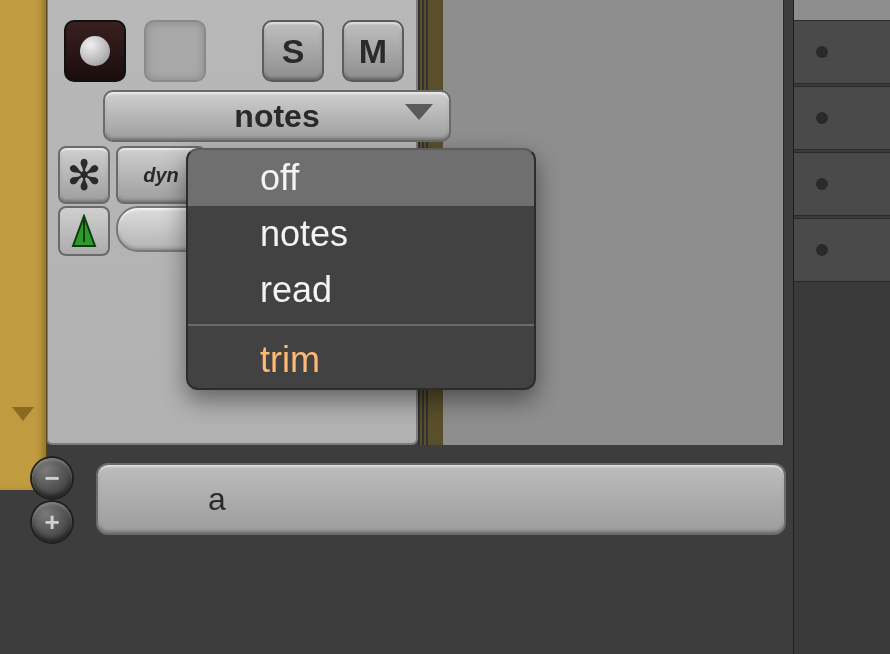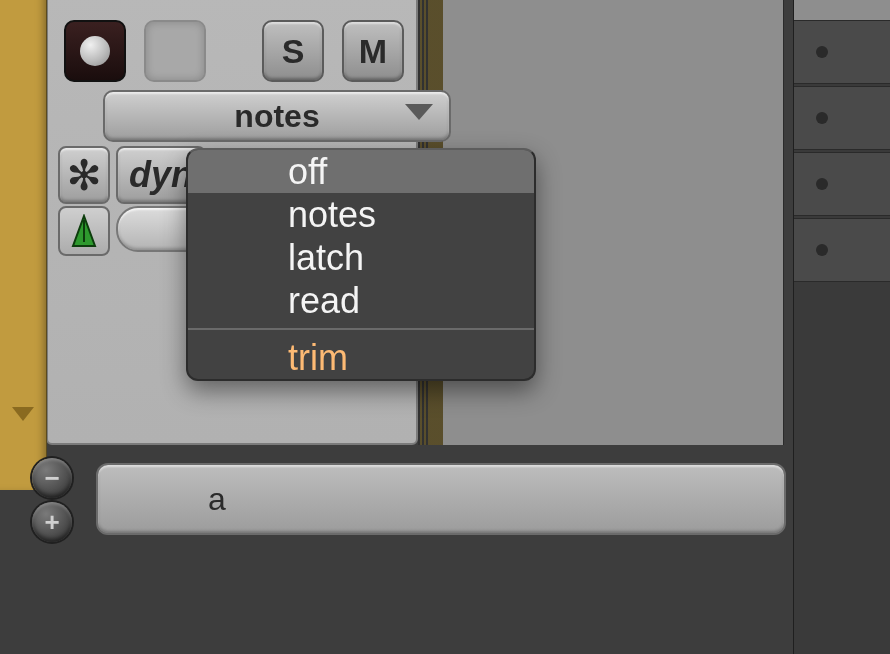--- a/index.html
+++ b/index.html
@@ -176,21 +176,21 @@
     height: 54px;
     border-radius: 8px;
     background: linear-gradient(#cfcfcf, #9e9e9e);
     border: 2px solid #6a6a6a;
     box-shadow: inset 0 2px 2px rgba(255,255,255,0.6), inset 0 -2px 3px rgba(0,0,0,0.25);
     display:flex;align-items:center;justify-content:center;
     color:#2a2a2a;
     font-size: 30px;
   }
   .star-btn { width: 48px; font-size: 42px; font-weight: 400; }
-  .dyn-btn  { width: 86px; font-style: italic; font-weight: 600; font-size: 36px; }
+  .dyn-btn  { width: 86px; font-style: italic; font-weight: 600; font-size: 20px; }
 
   
   .row3 {
     position: absolute;
     left: 58px;
     top: 206px;
     display:flex;
     gap: 6px;
   }
   .metro-box {
@@ -271,24 +271,24 @@
     top: 148px;
     width: 346px;
     border-radius: 12px;
     background: #424242;
     border: 2px solid #2c2c2c;
     border-top-color: #5c5c5c;
     box-shadow: 0 10px 24px rgba(0,0,0,0.45);
     overflow: hidden;
   }
   .menu-item {
-    height: 43px;
+    height: 56px;
     display: flex;
     align-items: center;
-    padding-left: 100px;
+    padding-left: 72px;
     color: #f4f4f4;
     font-size: 36px;
     font-weight: 400;
   }
   .menu-item.highlight {
     background: #6f6f6f;
   }
   .menu-sep {
     height: 2px;
     margin: 6px 0;
@@ -370,19 +370,18 @@
     </div>
   </div>
 
   <div class="lower-bar">
     <span>a</span>
   </div>
 
   <div class="menu">
     <div class="menu-item highlight">off</div>
     <div class="menu-item">notes</div>
-    <div class="menu-item">latch</div>
     <div class="menu-item">read</div>
     <div class="menu-sep"></div>
     <div class="menu-item disabled">trim</div>
   </div>
 
 </div>
 
 </body></html>

